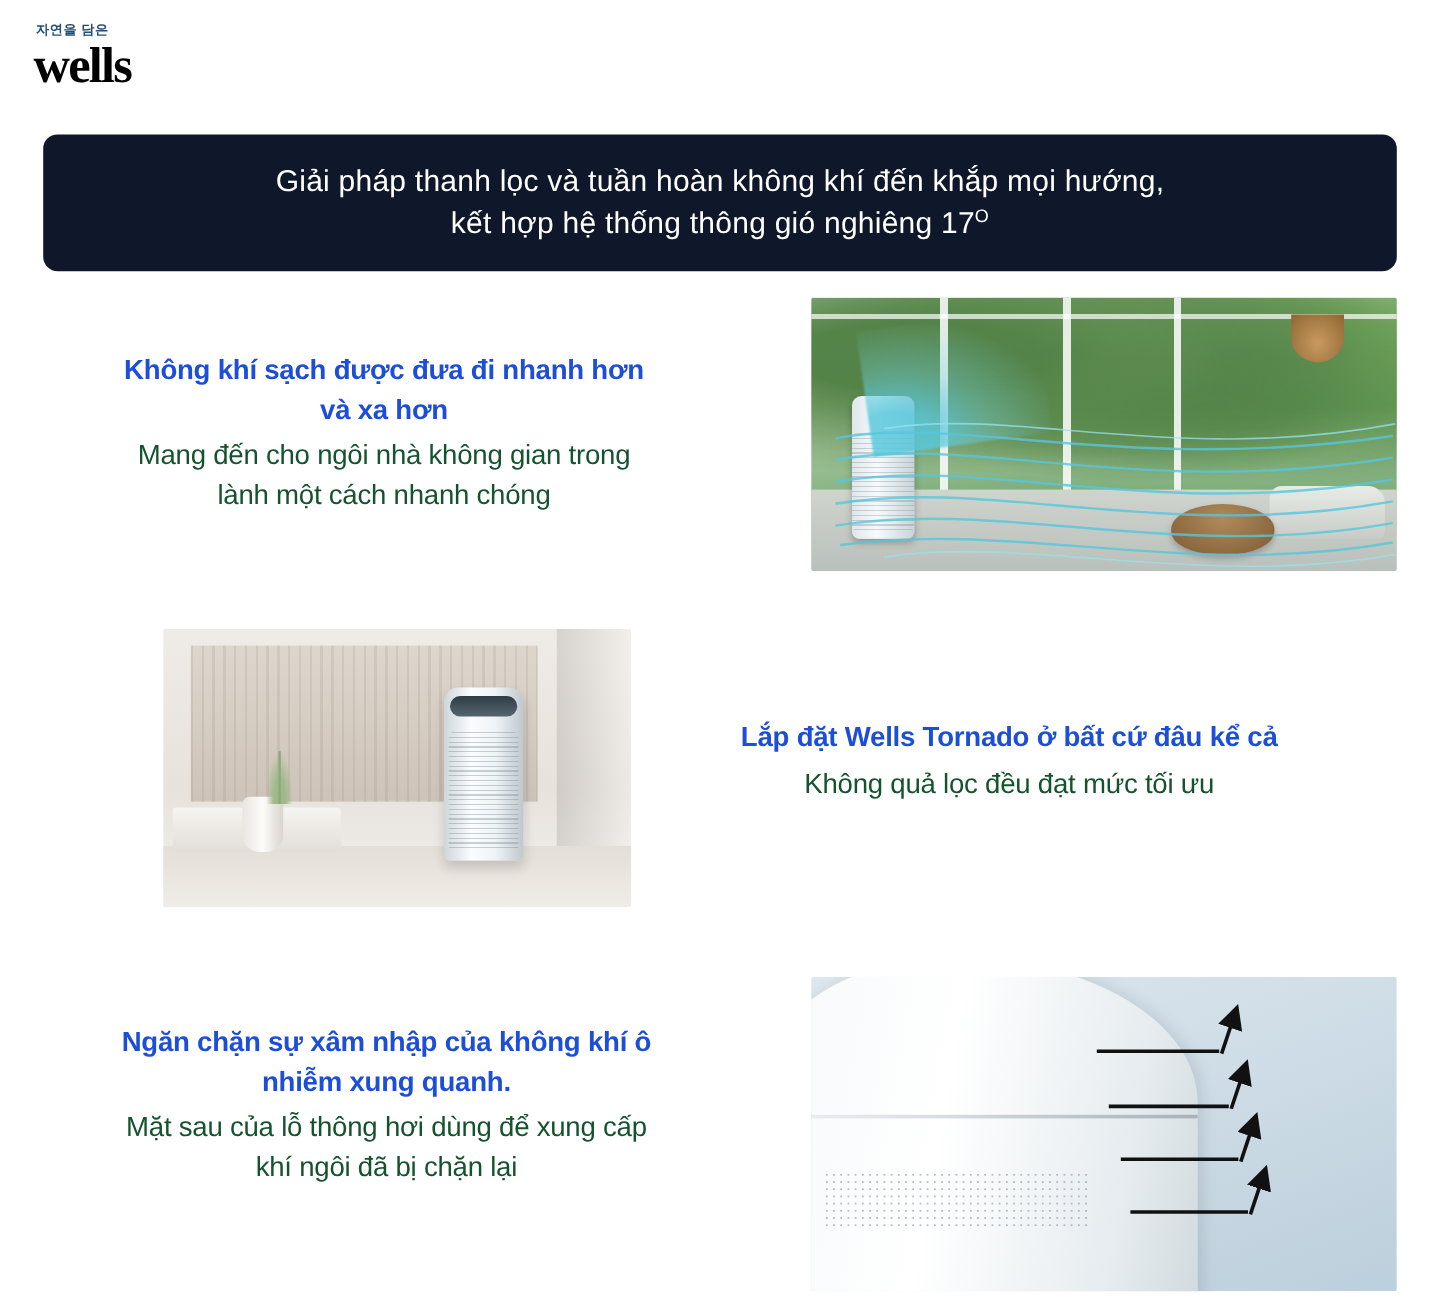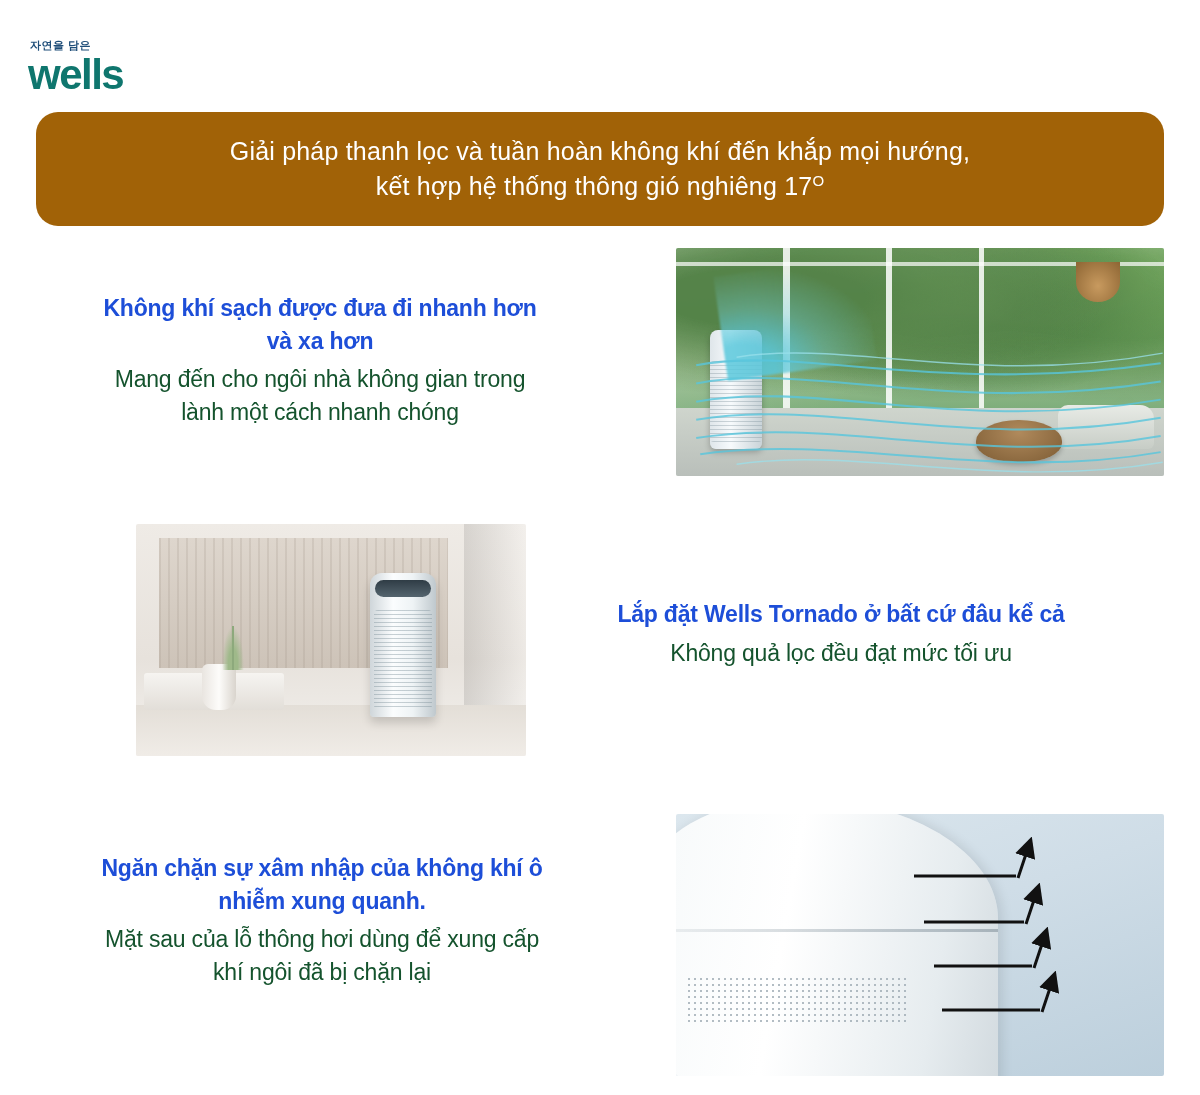--- a/index.html
+++ b/index.html
@@ -14,49 +14,50 @@
     font-family: "Liberation Sans", sans-serif;
     color: #3b3b3b;
     overflow: hidden;
     position: relative;
   }
 
   
   .logo-block {
     position: absolute;
     left: 28px;
-    top: 40px;
+    top: 20px;
     width: 260px;
+    font-family: Liberation Serif, serif;
   }
   .logo-kr {
     font-size: 11px;
     letter-spacing: 0.5px;
     color: #1f4e79;
     font-weight: 700;
     margin-left: 2px;
     line-height: 1;
   }
   .logo-word {
     font-size: 42px;
     font-weight: 700;
-    color: #0f766e;
+    color: #000000;
     letter-spacing: -1.5px;
     line-height: 1.05;
     margin-top: 2px;
   }
 
   
   .banner {
     position: absolute;
     left: 36px;
     top: 112px;
     width: 1128px;
     height: 114px;
-    background: #a16207;
-    border-radius: 22px;
+    background: #0f172a;
+    border-radius: 12px;
     display: flex;
     align-items: center;
     justify-content: center;
     box-sizing: border-box;
   }
   .banner-text {
     text-align: center;
     color: #ffffff;
     font-size: 25px;
     line-height: 1.42;

